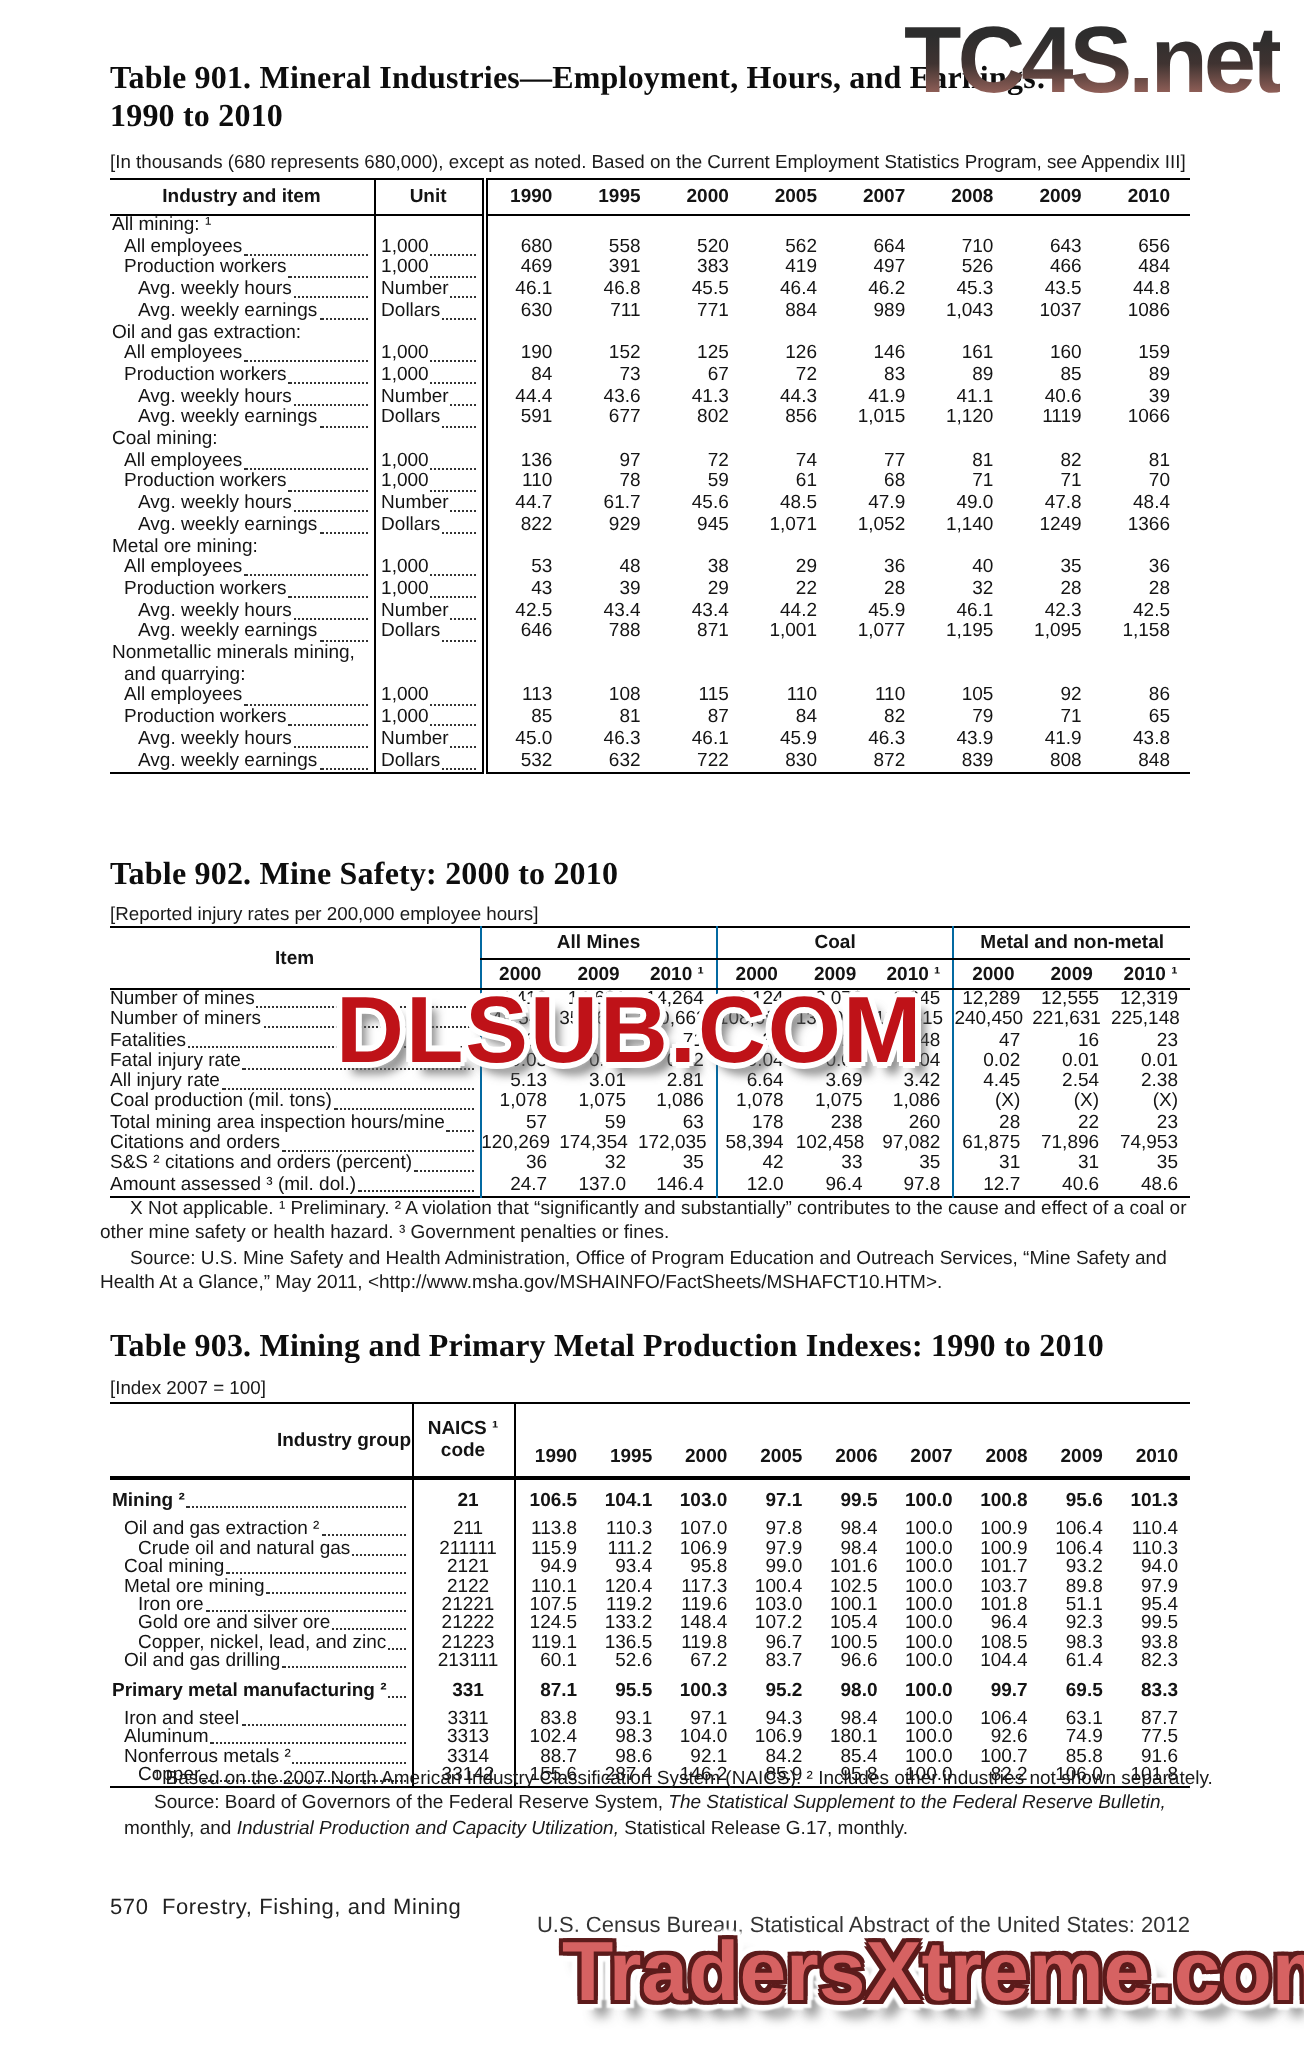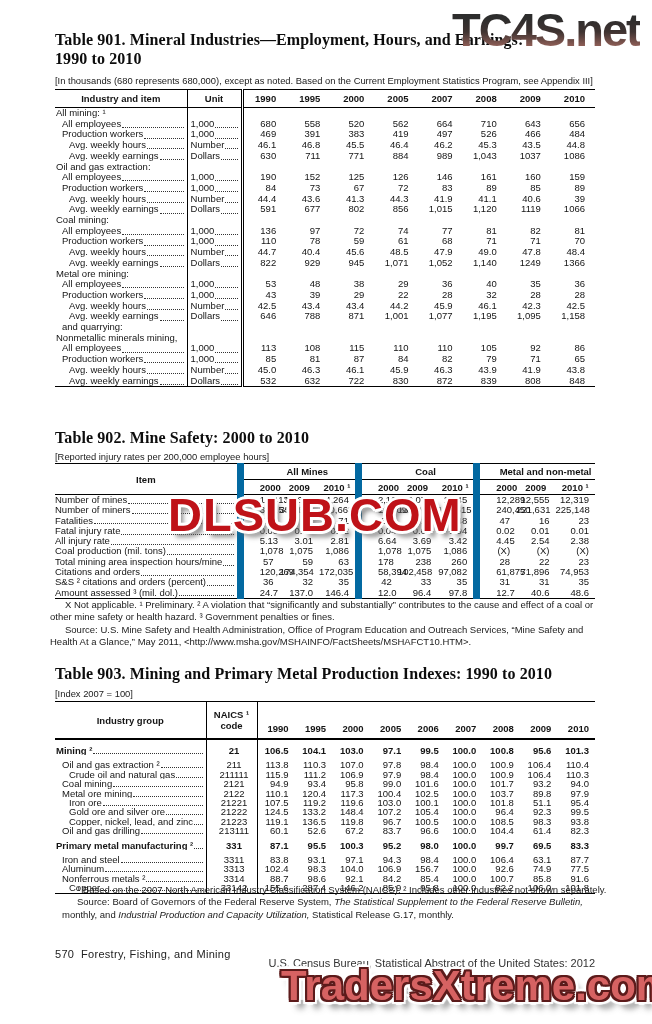--- a/index.html
+++ b/index.html
@@ -30,27 +30,27 @@
   #t901 .uc,#t901 thead .uh{border-left:1px solid #000;border-right:3px double #000;margin-top:12px;}
   #t901 .uc{padding-left:3px;}
   #t901 .vc{text-align:right;padding-right:10px;}
   .ind0{padding-left:1px;}.ind1{padding-left:7px;}.ind2{padding-left:14px;}
 
   
   #t902 thead tr.r1 th{height:15px;vertical-align:middle;text-align:center;}
   #t902 thead tr.r2 th{height:14px;vertical-align:middle;text-align:center;border-bottom:1px solid #000;}
   #t902 .item-h{vertical-align:middle;text-align:center;border-bottom:1px solid #000;}
   #t902 .grp{border-bottom:1px solid #000;}
-  #t902 .gl{border-left:7px solid #0369a1;padding-left:16px;}
+  #t902 .gl{border-left:1px solid #0369a1;}
   #t902 td{height:10.3px;line-height:10.3px;}
   #t902 .vc2{text-align:right;padding-right:6px;}
 
   
   #t903 thead th{border-bottom:2px solid #000;height:32px;}
-  #t903 .lh3{vertical-align:middle;text-align:center;}
+  #t903 .lh3{vertical-align:middle;text-align:right;}
   #t903 .ch3{vertical-align:middle;text-align:center;white-space:pre-line;line-height:11px;border-left:1px solid #000;border-right:1px solid #000;}
   #t903 thead th.yh3{vertical-align:bottom;text-align:right;padding-right:6px;padding-bottom:4px;}
   #t903 td{height:9.4px;line-height:9.4px;}
   #t903 .cc3{border-left:1px solid #000;border-right:1px solid #000;padding-left:5px;text-align:center;}
   #t903 .v3{text-align:right;padding-right:6px;}
   #t903 tr.b td{font-weight:bold;}
   #t903 tr.padrow td{padding-top:3px;height:12.4px;}
   #t903 tr.sp td{height:5px;border-bottom:none;}
 
   
@@ -382,21 +382,21 @@
               <span class="dots"></span>
             </div>
           </td>
           <td class="uc">
             <div class="fx">
               <span class="tx">Number</span>
               <span class="dots"></span>
             </div>
           </td>
           <td class="vc">44.7</td>
-          <td class="vc">40.4</td>
+          <td class="vc">61.7</td>
           <td class="vc">45.6</td>
           <td class="vc">48.5</td>
           <td class="vc">47.9</td>
           <td class="vc">49.0</td>
           <td class="vc">47.8</td>
           <td class="vc">48.4</td>
         </tr>
         <tr>
           <td class="lc ind2">
             <div class="fx">
@@ -517,39 +517,39 @@
           <td class="vc">646</td>
           <td class="vc">788</td>
           <td class="vc">871</td>
           <td class="vc">1,001</td>
           <td class="vc">1,077</td>
           <td class="vc">1,195</td>
           <td class="vc">1,095</td>
           <td class="vc">1,158</td>
         </tr>
         <tr class="grp-row">
+          <td class="lc ind0">
+            <div class="fx">
+              <span class="tx">Nonmetallic minerals mining,</span>
+            </div>
+          </td>
+          <td class="uc"></td>
+          <td class="vc"></td>
+          <td class="vc"></td>
+          <td class="vc"></td>
+          <td class="vc"></td>
+          <td class="vc"></td>
+          <td class="vc"></td>
+          <td class="vc"></td>
+          <td class="vc"></td>
+        </tr>
+        <tr class="grp-row">
           <td class="lc ind1">
             <div class="fx">
               <span class="tx">and quarrying:</span>
-            </div>
-          </td>
-          <td class="uc"></td>
-          <td class="vc"></td>
-          <td class="vc"></td>
-          <td class="vc"></td>
-          <td class="vc"></td>
-          <td class="vc"></td>
-          <td class="vc"></td>
-          <td class="vc"></td>
-          <td class="vc"></td>
-        </tr>
-        <tr class="grp-row">
-          <td class="lc ind0">
-            <div class="fx">
-              <span class="tx">Nonmetallic minerals mining,</span>
             </div>
           </td>
           <td class="uc"></td>
           <td class="vc"></td>
           <td class="vc"></td>
           <td class="vc"></td>
           <td class="vc"></td>
           <td class="vc"></td>
           <td class="vc"></td>
           <td class="vc"></td>
@@ -1121,21 +1121,21 @@
             <div class="fx">
               <span class="tx">Aluminum</span>
               <span class="dots"></span>
             </div>
           </td>
           <td class="cc3">3313</td>
           <td class="v3">102.4</td>
           <td class="v3">98.3</td>
           <td class="v3">104.0</td>
           <td class="v3">106.9</td>
-          <td class="v3">156.7</td>
+          <td class="v3">180.1</td>
           <td class="v3">100.0</td>
           <td class="v3">92.6</td>
           <td class="v3">74.9</td>
           <td class="v3">77.5</td>
         </tr>
         <tr>
           <td class="lc3 ind1">
             <div class="fx">
               <span class="tx">Nonferrous metals ²</span>
               <span class="dots"></span>

